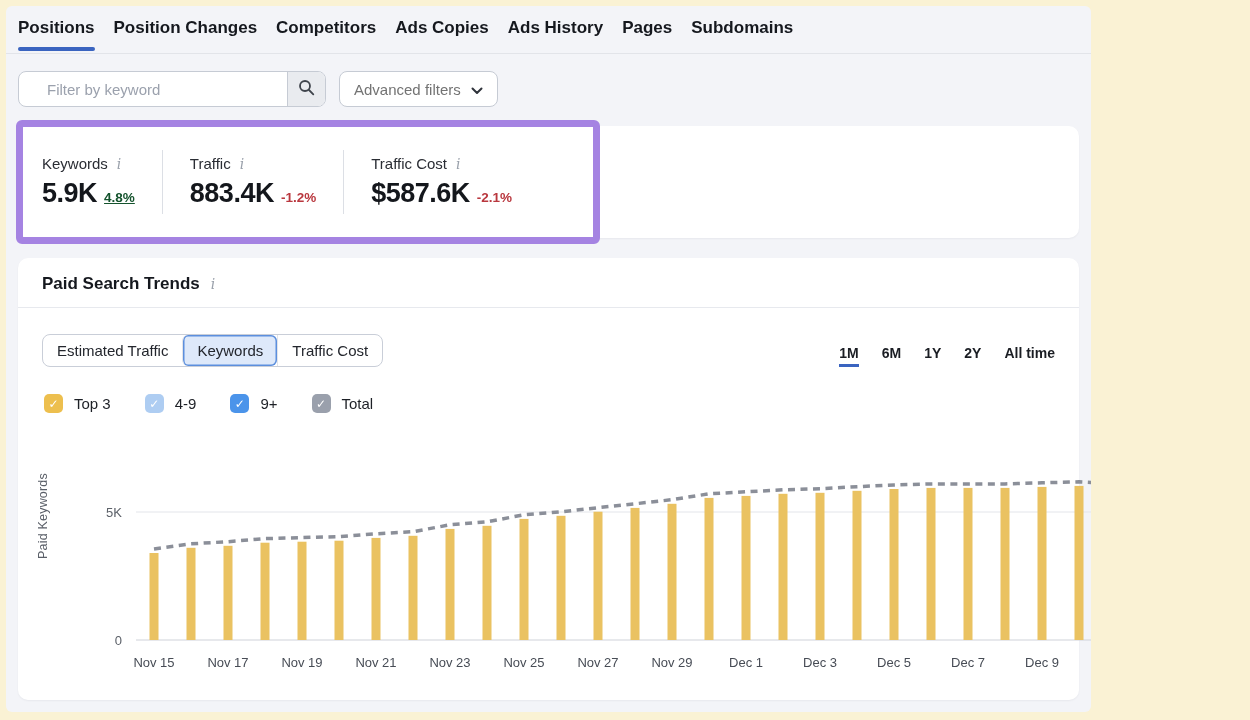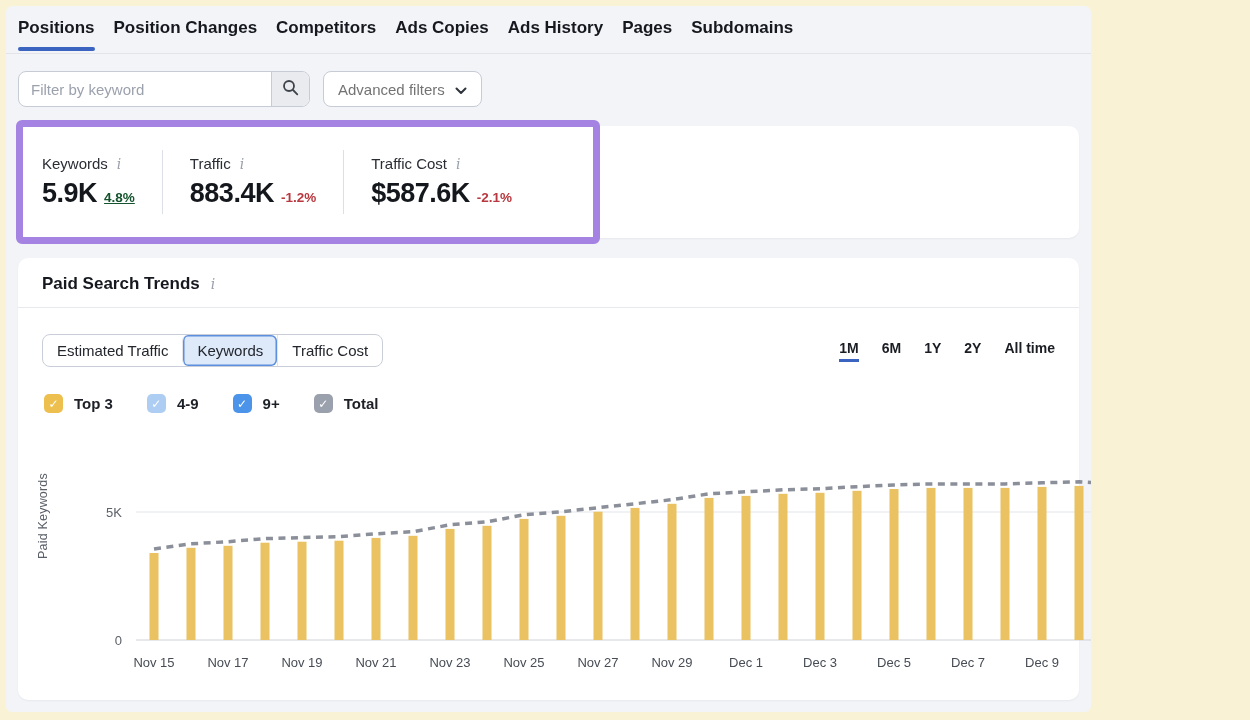--- a/index.html
+++ b/index.html
@@ -30,21 +30,21 @@
     padding-bottom:10px; cursor:pointer; white-space:nowrap;
   }
   .nav-tab.active::after {
     content:""; position:absolute; left:0; right:0; bottom:-3px;
     height:4px; background:#3a64c0; border-radius:2px;
   }
   
   .filter-row { position:absolute; top:65px; left:12px; display:flex; align-items:center; }
   .search-group {
     display:flex; height:36px; border:1px solid #c6cbd4; border-radius:8px;
-    background:#fff; overflow:hidden;
+    background:#fff; overflow:hidden;padding-left:16px;
   }
   .search-group input {
     width:252px; border:none; outline:none; padding:0 12px;
     font-size:15px; color:#2a2d34; font-family:inherit; background:transparent;
   }
   .search-group input::placeholder { color:#9ba1ad; }
   .search-btn {
     width:38px; background:#e9ebef; border:none; border-left:1px solid #c6cbd4;
     display:flex; align-items:center; justify-content:center; cursor:pointer;
   }
@@ -77,21 +77,21 @@
     border:7px solid #a583e2; border-radius:6px; pointer-events:none; z-index:3;
   }
   
   .trends-card { position:absolute; top:252px; left:12px; right:12px; height:442px; }
   .trends-header {
     display:flex; align-items:center; gap:9px;
     padding:16px 24px 13px 24px; border-bottom:1px solid #e7e9ee;
   }
   .trends-title { font-size:17px; font-weight:700; color:#15181e; }
   .controls-row {
-    display:flex; justify-content:space-between; align-items:center;
+    display:flex; justify-content:space-between; align-items:flex-end;
     margin:26px 24px 0 24px;
   }
   .seg-group {
     display:inline-flex; border:1px solid #c9ced8; border-radius:8px;
     background:#fff; overflow:hidden;
   }
   .seg {
     padding:7px 14px; font-size:15px; color:#23262d; cursor:pointer; white-space:nowrap;
     border-left:1px solid #e2e4e9;
   }
@@ -99,21 +99,21 @@
   .seg.selected {
     background:#dee9fa; box-shadow:inset 0 0 0 1.5px #5c8fdd; border-radius:6px;
   }
   .ranges { display:flex; gap:23px; align-items:center; }
   .range {
     font-size:14px; font-weight:700; color:#1a1d23; cursor:pointer; padding-bottom:3px;
     border-bottom:3px solid transparent;
   }
   .range.active { border-bottom-color:#3a64c0; }
   
-  .legend-row { display:flex; align-items:center; gap:34px; margin:27px 24px 0 26px;font-weight:bold; }
+  .legend-row { display:flex; align-items:center; gap:34px; margin:27px 24px 0 26px; }
   .legend-item { display:flex; align-items:center; gap:11px; cursor:pointer; }
   .checkbox {
     width:19px; height:19px; border-radius:5px;
     display:flex; align-items:center; justify-content:center;
     color:#fff; font-size:12px; font-weight:700;
   }
   .checkbox::after { content:"✓"; }
   .legend-label { font-size:15px; color:#1d2026; }
   
   .chart-block { position:relative; margin:42px 0 0 48px; }

